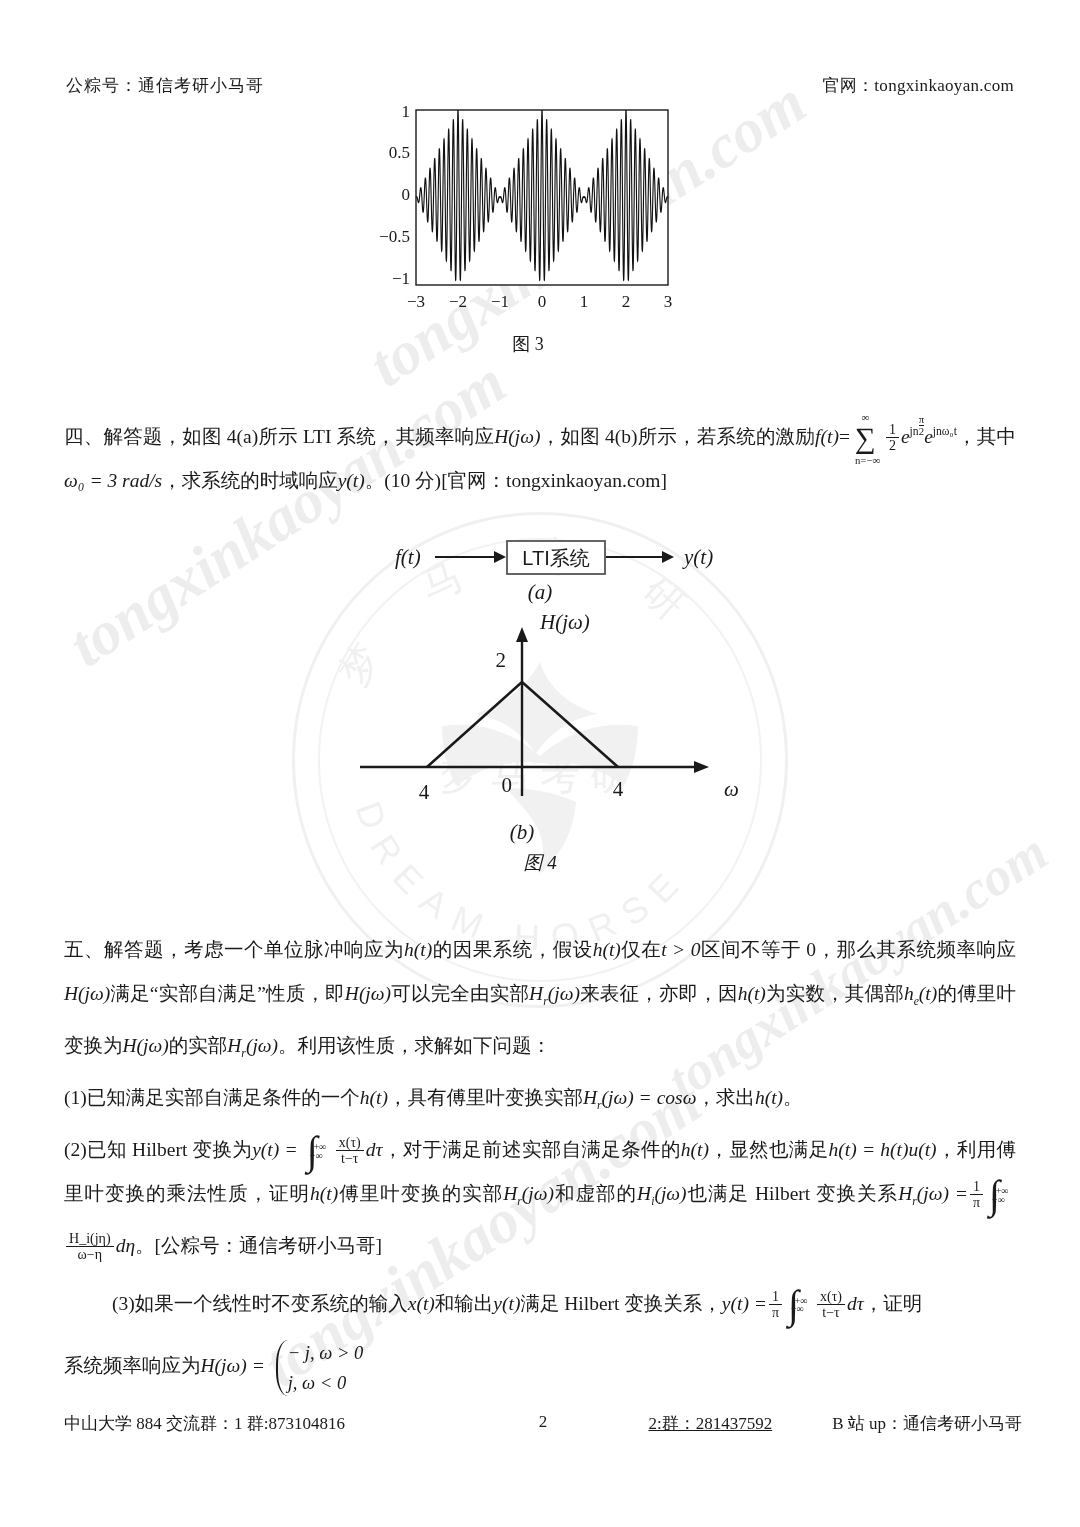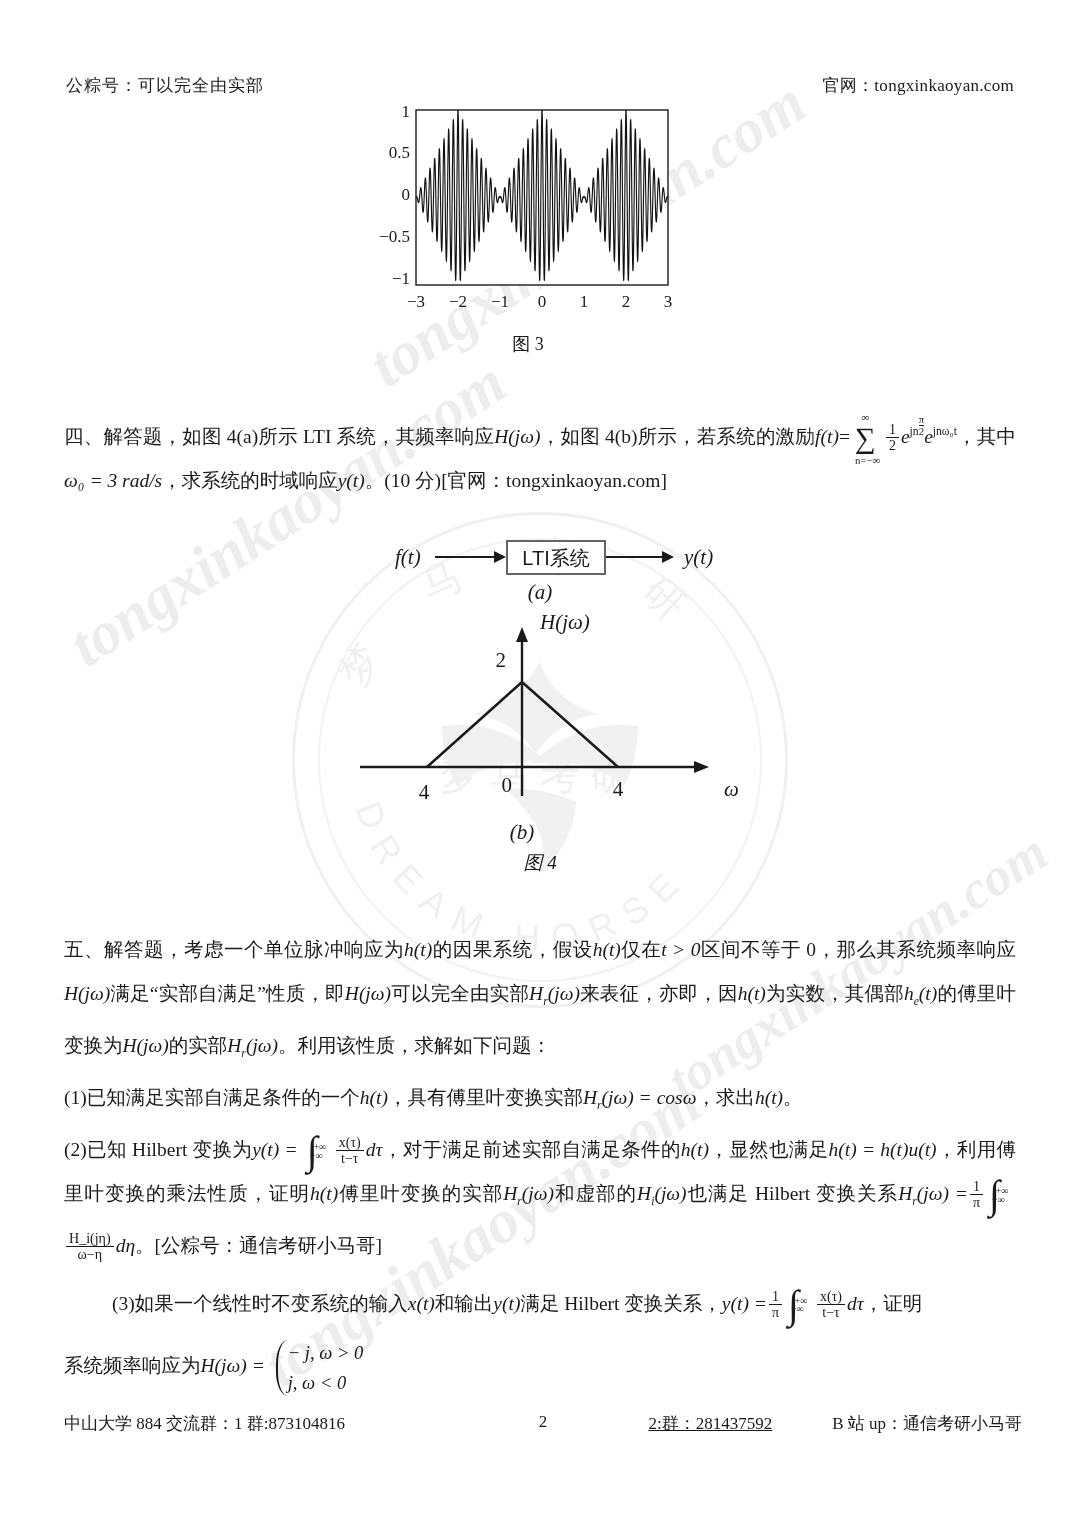--- a/index.html
+++ b/index.html
@@ -271,21 +271,21 @@
       <div class="wm-inner-cn">梦马考研</div>
     </div>
 
     <div class="wm-text wm-t1">tongxinkaoyan.com</div>
     <div class="wm-text wm-t2">tongxinkaoyan.com</div>
     <div class="wm-text wm-t3">tongxinkaoyan.com</div>
     <div class="wm-text wm-t4">tongxinkaoyan.com</div>
   </div>
 
   <div class="hdr">
-    <div class="hdr-left">公粽号：可以完全由实部</div>
+    <div class="hdr-left">公粽号：通信考研小马哥</div>
     <div class="hdr-right">官网：tongxinkaoyan.com</div>
   </div>
 
   <div class="fig3-wrap">
     <svg class="fig3-svg" width="300" height="230" viewBox="0 0 300 230">
 
       <g font-family="'Liberation Serif',serif" font-size="17" fill="#1a1a1a" text-anchor="end">
         <text x="32" y="17">1</text>
         <text x="32" y="58">0.5</text>
         <text x="32" y="100">0</text>

